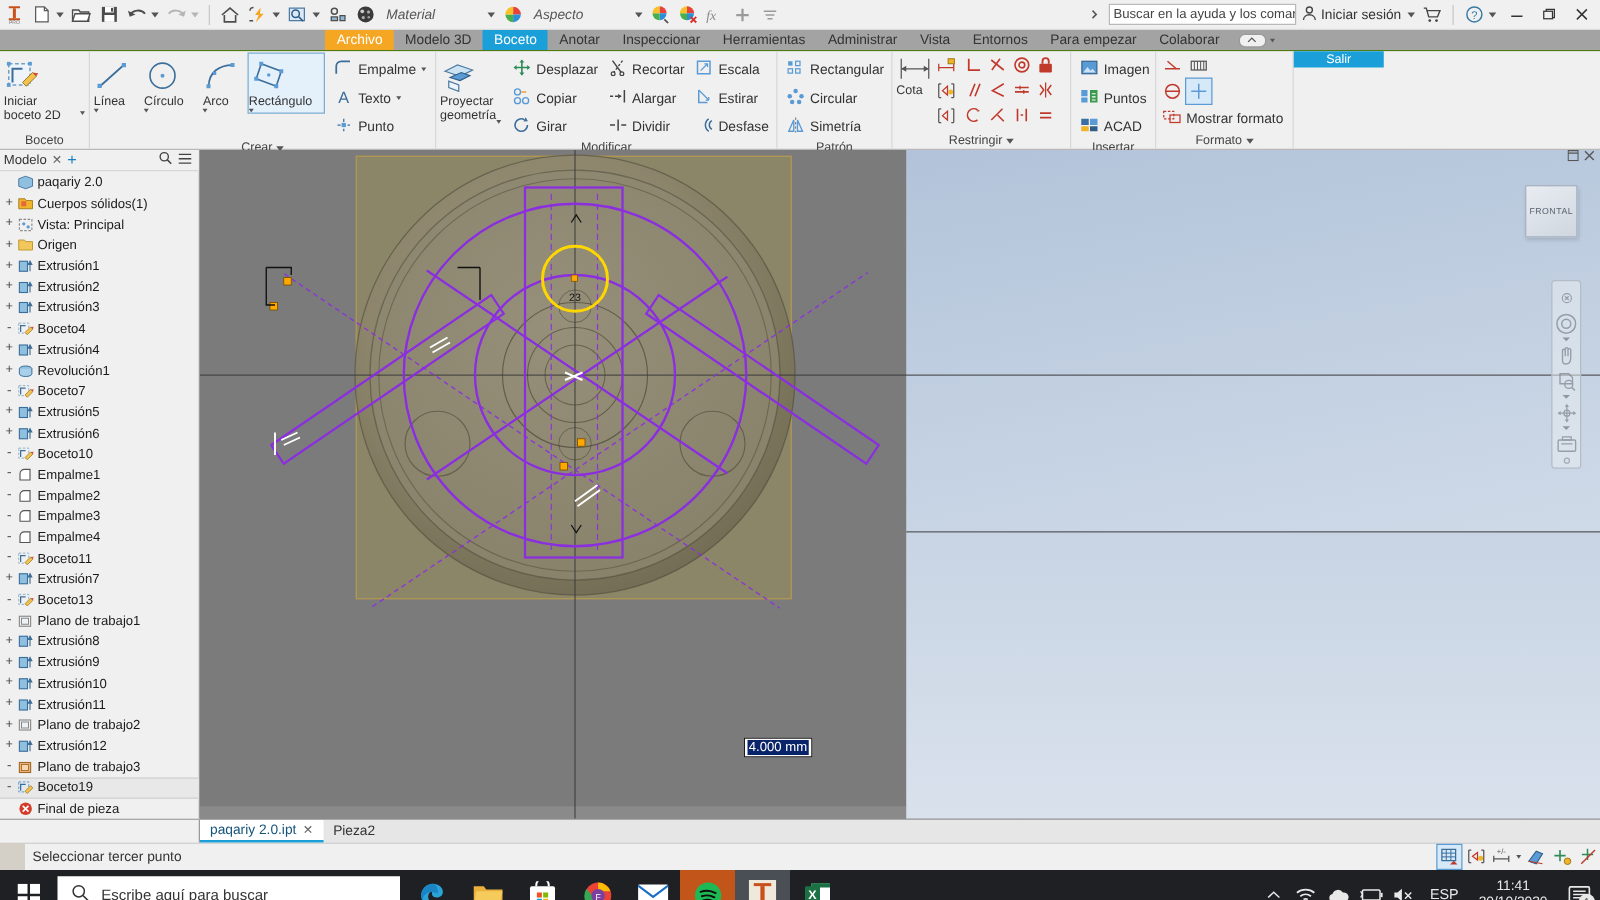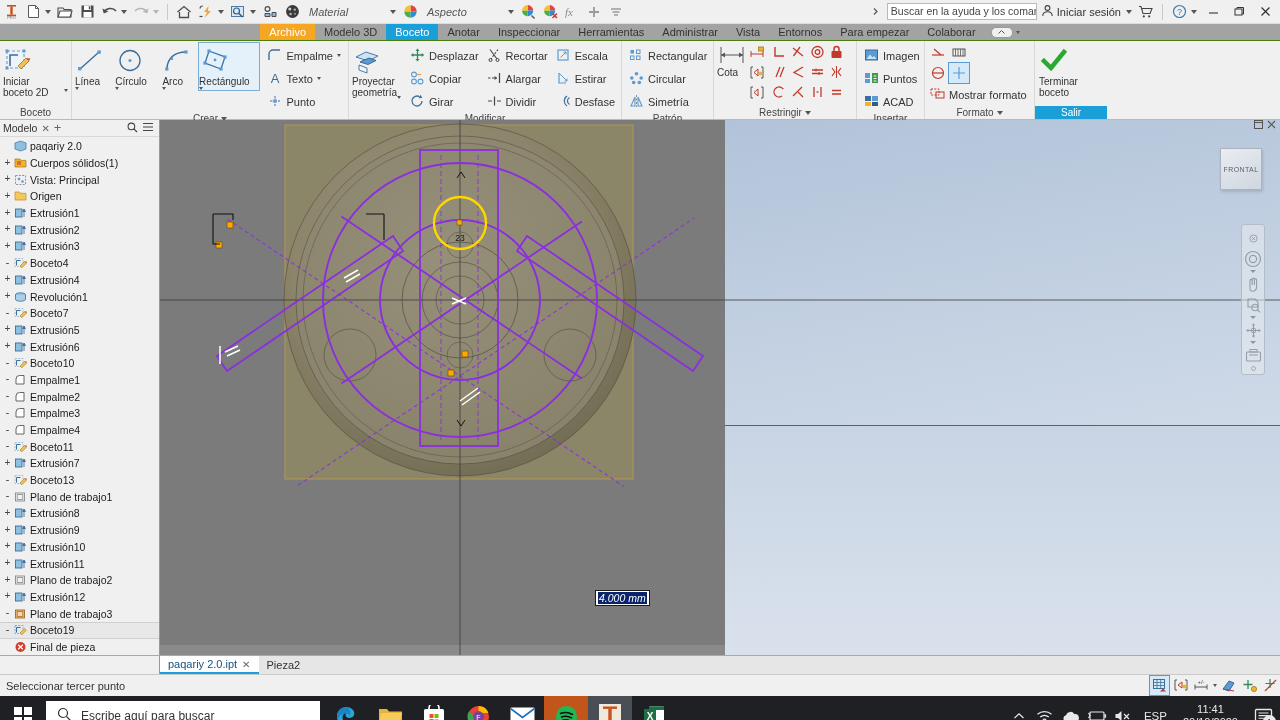--- a/index.html
+++ b/index.html
@@ -170,39 +170,39 @@
   .nav-item{width:20px;height:20px;display:flex;align-items:center;justify-content:center;opacity:.62;}
   .nav-dot{width:5px;height:5px;border:1px solid #8a94a0;border-radius:50%;opacity:.7;}
   .nav-tri{
     width:0;height:0;border-left:3px solid transparent;border-right:3px solid transparent;
     border-top:3.5px solid #7b848f;opacity:.8;
   }
   #dim-input{
     position:absolute;left:435px;top:470px;border:1px solid #1a1a1a;background:#fff;
     padding:1px 2px;font-size:10.5px;line-height:12px;z-index:40;
   }
-  #dim-input span{background:#0a246a;color:#fff;padding:0 1px;display:inline-block;font-style:italic;}
+  #dim-input span{background:#0a246a;color:#fff;padding:0 1px;display:inline-block;}
 
   
   #doc-tabs{
     height:19px;background:#e6e6e6;display:flex;align-items:stretch;
     border-top:1px solid #a8a8a8;font-size:11px;
   }
   #doc-tabs .lead{width:160px;background:#f0f0f0;border-right:1px solid #999;}
   .dtab{
     display:flex;align-items:center;gap:5px;padding:0 8px;color:#333;background:#e6e6e6;
   }
   .dtab.active{background:#fff;border-bottom:2px solid #1a9fd9;color:#14537a;}
   .dtab .x{font-size:10px;color:#666;}
   #doc-tabs .fill{flex:1;background:#e6e6e6;}
 
   
   #status{
     height:22px;background:#f0f0f0;display:flex;align-items:center;
-    border-top:1px solid #c9c9c9;font-size:11px;color:#333;
+    border-top:1px solid #c9c9c9;font-size:11px;color:#333;margin-left:20px;
   }
   #status-msg{padding-left:6px;}
   #status-tools{margin-left:auto;display:flex;align-items:center;gap:2px;}
   .sbtn{width:19px;height:19px;display:flex;align-items:center;justify-content:center;}
   .sbtn.act{background:#d6e9f8;outline:1px solid #5b9bd5;}
   #status-right{display:flex;align-items:center;height:100%;}
   .sfield{
     padding:0 8px;height:100%;display:flex;align-items:center;
     border-left:1px solid #cfcfcf;font-size:11px;color:#333;
   }
@@ -925,31 +925,20 @@
         <span>Mostrar formato</span>
       </div>
     </div>
     <div class="panel-title">
       <span>Formato</span>
       <span class="tri-down"></span>
     </div>
   </div>
 
   <div class="panel" style="width:72px;border-right:none;">
-    <div class="panel-body" style="justify-content:center;">
-      <div class="bigbtn" style="width:64px">
-        <span class="glyph">
-          <svg width="30" height="28" viewBox="0 0 30 28">
-              <path d="M5 14 12 21 25 5" fill="none" stroke="#2aa832" stroke-width="4.5" stroke-linecap="square"></path>
-            </svg>
-        </span>
-        <span class="lbl">Terminar</span>
-        <span class="lbl">boceto</span>
-      </div>
-    </div>
     <div id="salir-tag">Salir</div>
   </div>
 </div>
 
 <div id="main">
 
   <div id="browser">
     <div id="browser-head">
       <span>Modelo</span>
       <span class="x">✕</span>

